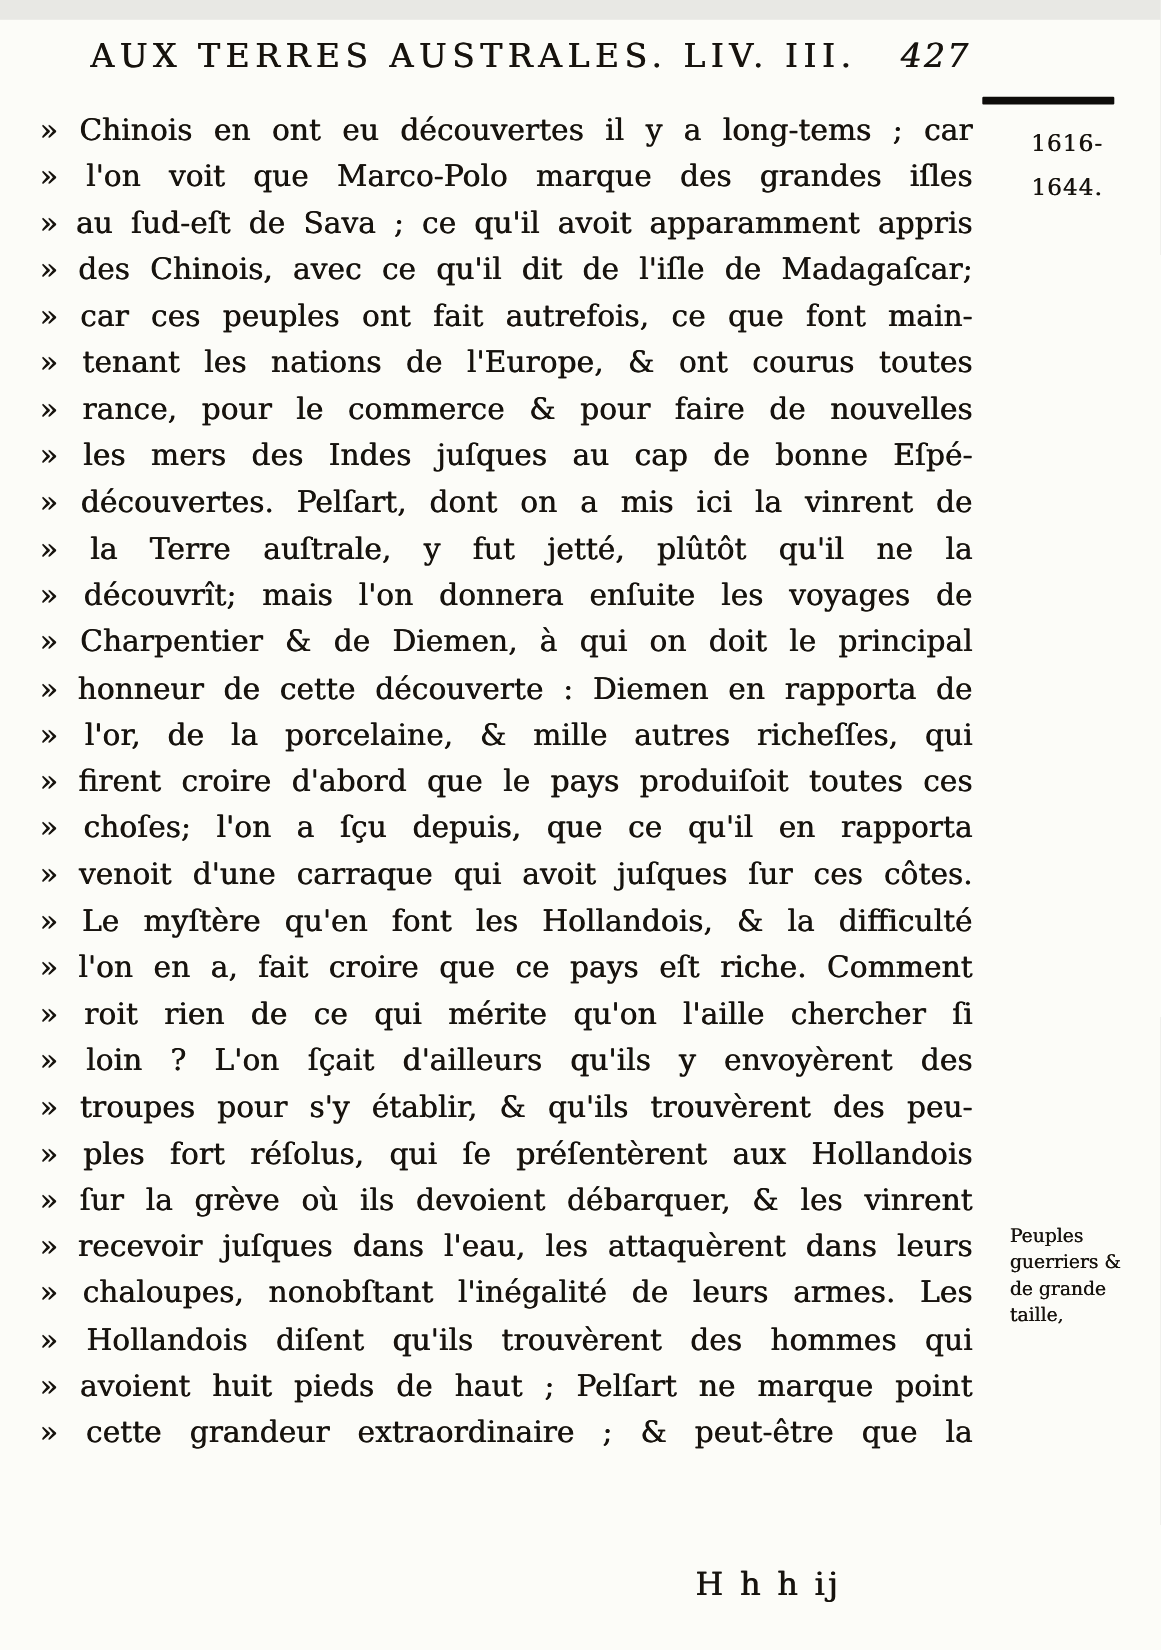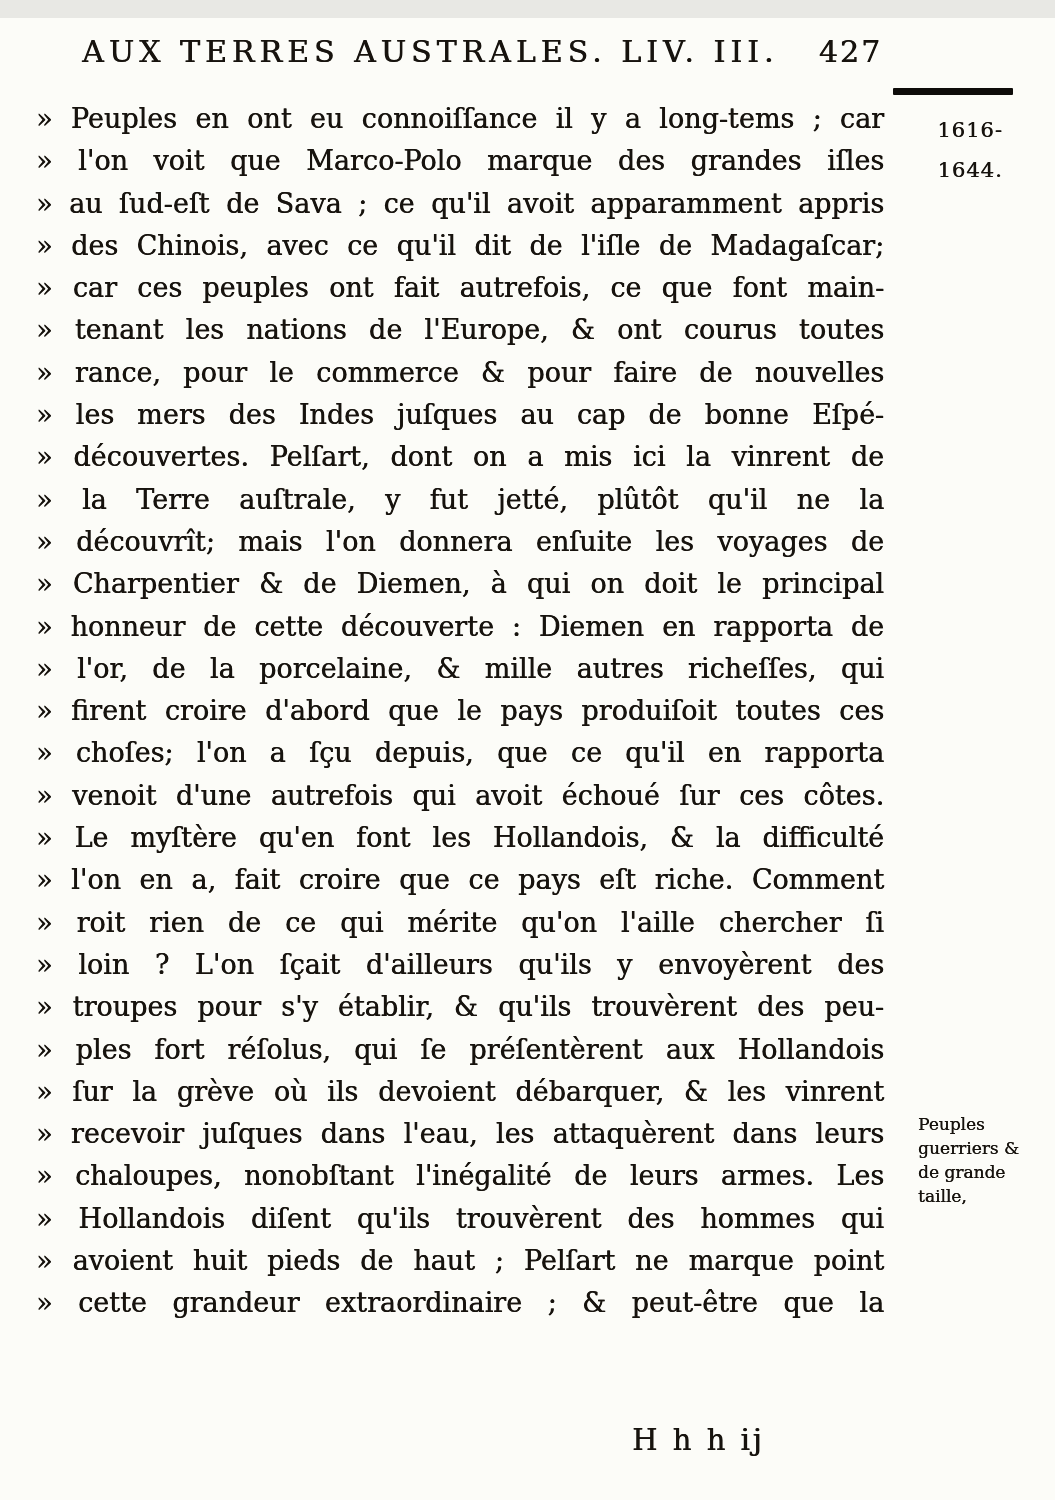--- a/index.html
+++ b/index.html
@@ -15,21 +15,21 @@
   .header{
     position:absolute;
     left:82px;top:16px;width:800px;
     display:flex;justify-content:space-between;align-items:baseline;
     font-size:30px;
     letter-spacing:5px;
     text-shadow:0.6px 0 0 currentColor;
     white-space:nowrap;
   }
   .header .title{font-variant:small-caps;}
-  .header .pagenum{letter-spacing:2px;margin-left:30px;}
+  .header .pagenum{letter-spacing:2px;margin-left:30px;font-style:italic;}
   .body-text{
     position:absolute;
     left:36px;top:80px;width:848px;
   }
   .line{
     height:42.3px;
     line-height:42.3px;
     font-size:27px;
     text-align:justify;
     text-align-last:justify;
@@ -78,37 +78,37 @@
   </div>
 
   <div class="margin-rule"></div>
 
   <div class="margin-date">
     <div>1616-</div>
     <div>1644.</div>
   </div>
 
   <div class="body-text">
-    <div class="line">» Peuples en ont eu connoiſſance il y a long-tems ; car</div>
+    <div class="line">» Chinois en ont eu découvertes il y a long-tems ; car</div>
     <div class="line">» l'on voit que Marco-Polo marque des grandes iſles</div>
     <div class="line">» au ſud-eſt de Sava ; ce qu'il avoit apparamment appris</div>
     <div class="line">» des Chinois, avec ce qu'il dit de l'iſle de Madagaſcar;</div>
     <div class="line">» car ces peuples ont fait autrefois, ce que font main-</div>
     <div class="line">» tenant les nations de l'Europe, &amp; ont courus toutes</div>
     <div class="line">» rance, pour le commerce &amp; pour faire de nouvelles</div>
     <div class="line">» les mers des Indes juſques au cap de bonne Eſpé-</div>
     <div class="line">» découvertes. Pelſart, dont on a mis ici la vinrent de</div>
     <div class="line">» la Terre auſtrale, y fut jetté, plûtôt qu'il ne la</div>
     <div class="line">» découvrît; mais l'on donnera enſuite les voyages de</div>
     <div class="line">» Charpentier &amp; de Diemen, à qui on doit le principal</div>
     <div class="line">» honneur de cette découverte : Diemen en rapporta de</div>
     <div class="line">» l'or, de la porcelaine, &amp; mille autres richeſſes, qui</div>
     <div class="line">» firent croire d'abord que le pays produiſoit toutes ces</div>
     <div class="line">» choſes; l'on a ſçu depuis, que ce qu'il en rapporta</div>
-    <div class="line">» venoit d'une autrefois qui avoit échoué ſur ces côtes.</div>
+    <div class="line">» venoit d'une carraque qui avoit juſques ſur ces côtes.</div>
     <div class="line">» Le myſtère qu'en font les Hollandois, &amp; la difficulté</div>
     <div class="line">» l'on en a, fait croire que ce pays eſt riche. Comment</div>
     <div class="line">» roit rien de ce qui mérite qu'on l'aille chercher ſi</div>
     <div class="line">» loin ? L'on ſçait d'ailleurs qu'ils y envoyèrent des</div>
     <div class="line">» troupes pour s'y établir, &amp; qu'ils trouvèrent des peu-</div>
     <div class="line">» ples fort réſolus, qui ſe préſentèrent aux Hollandois</div>
     <div class="line">» ſur la grève où ils devoient débarquer, &amp; les vinrent</div>
     <div class="line">» recevoir juſques dans l'eau, les attaquèrent dans leurs</div>
     <div class="line">» chaloupes, nonobſtant l'inégalité de leurs armes. Les</div>
     <div class="line">» Hollandois diſent qu'ils trouvèrent des hommes qui</div>

